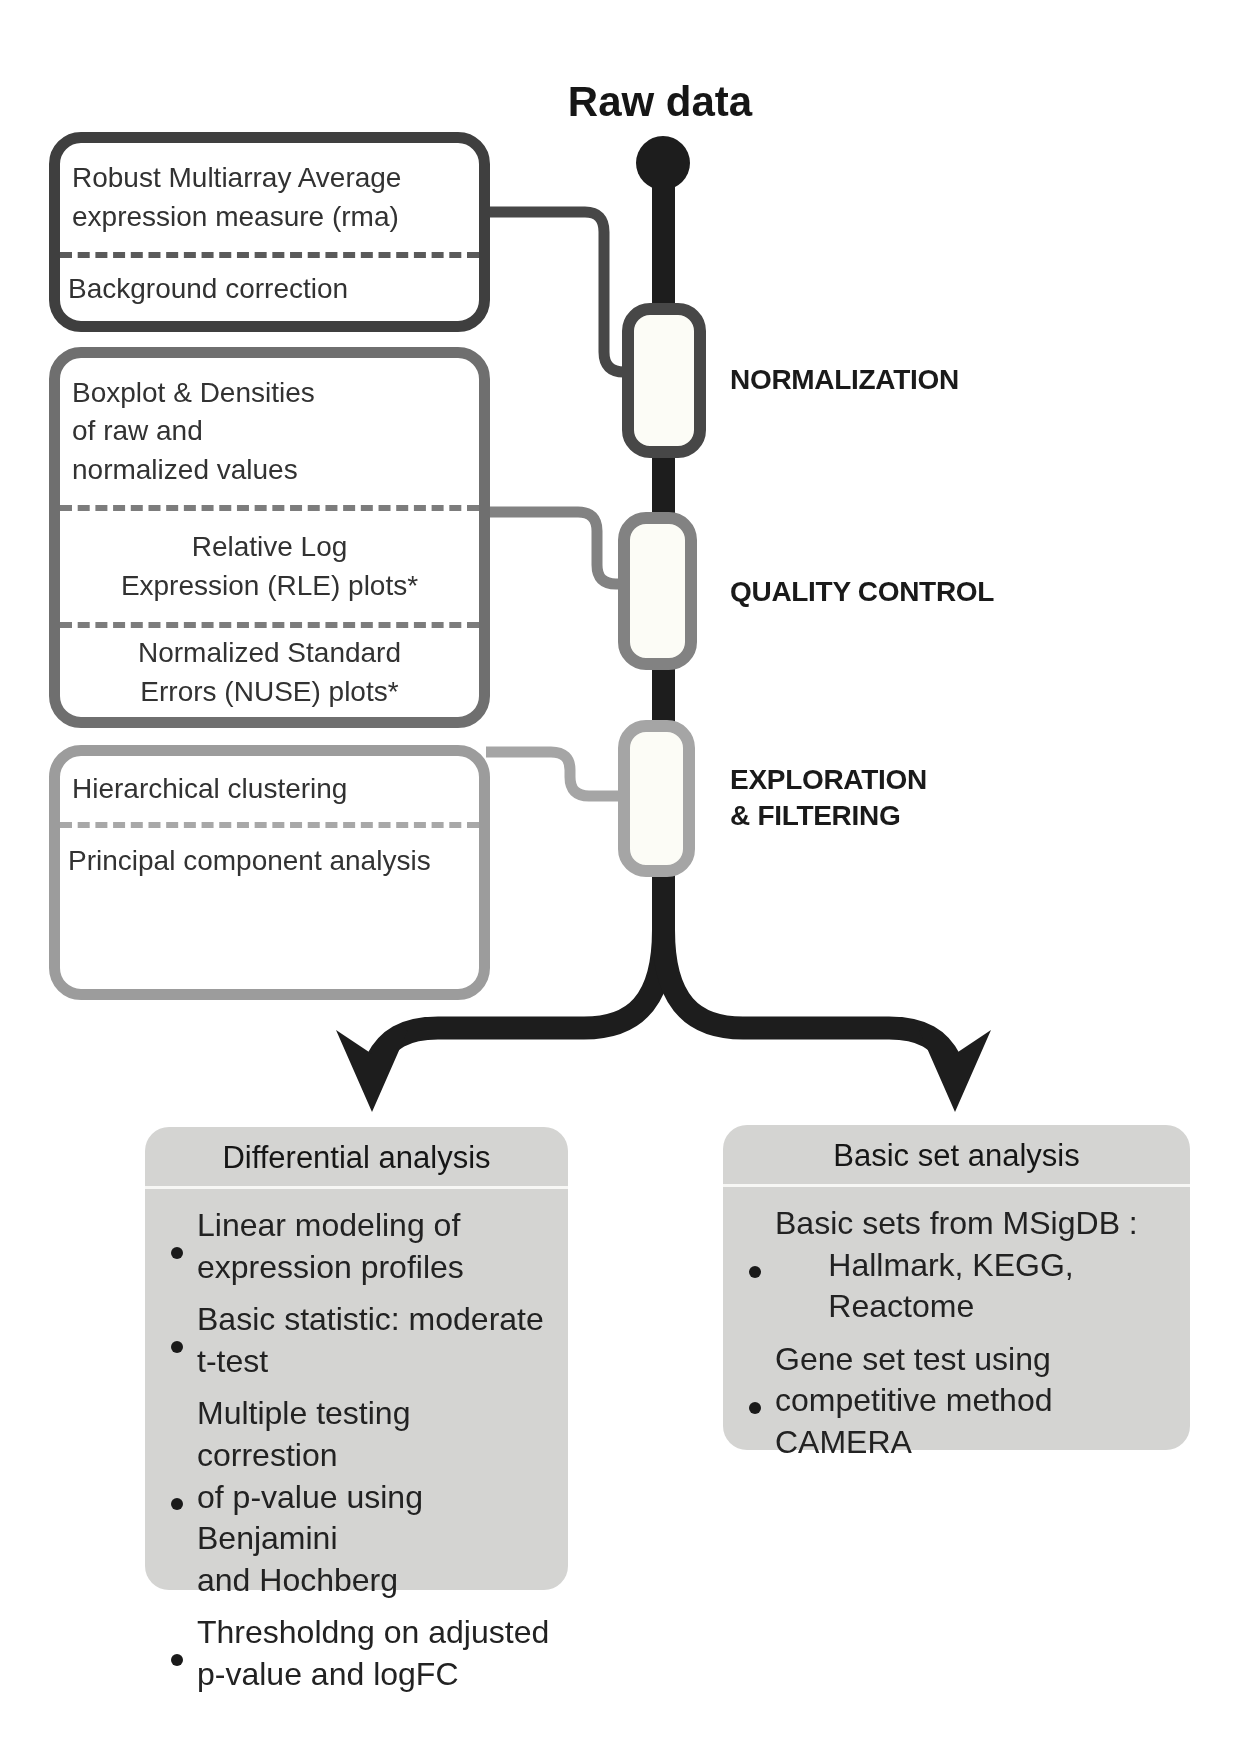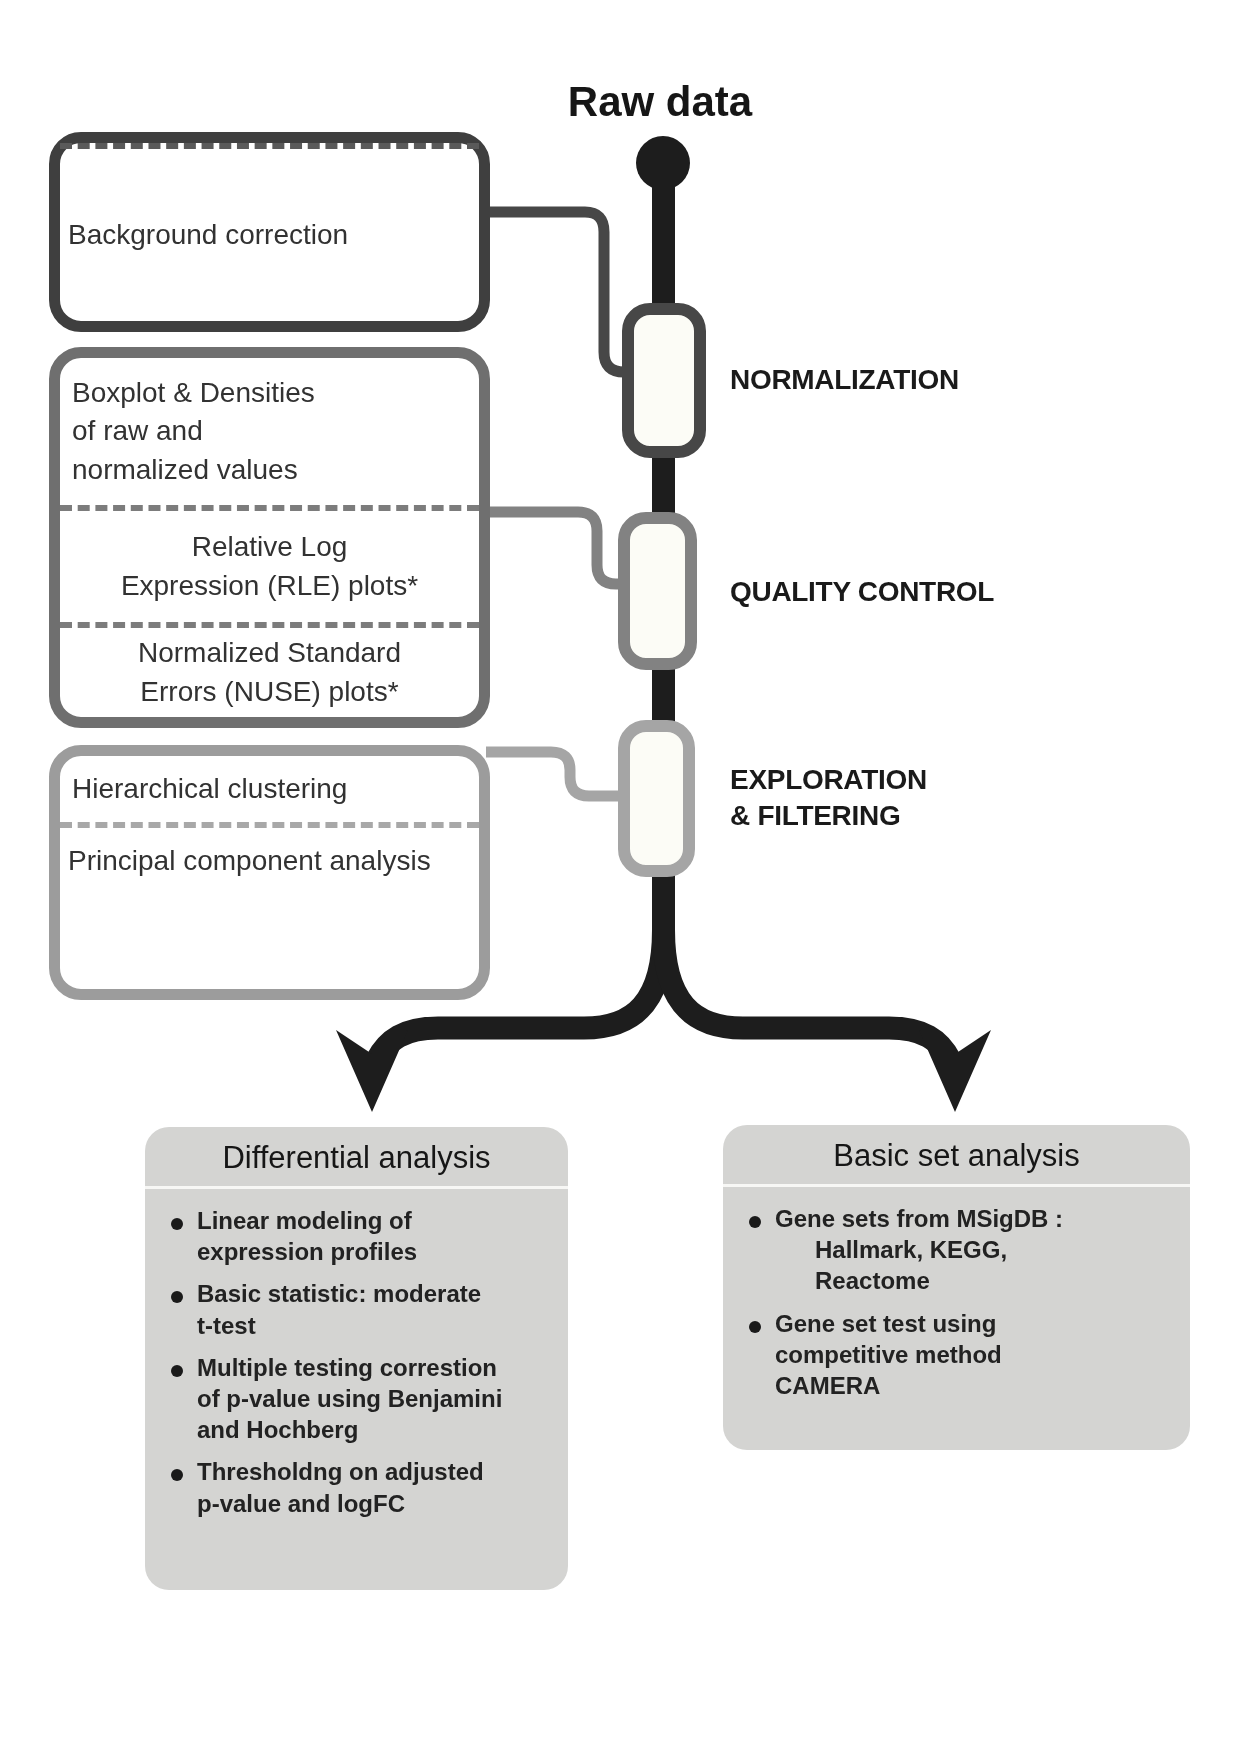--- a/index.html
+++ b/index.html
@@ -47,21 +47,21 @@
   
   .panel{
     position:absolute;background:#d4d4d2;border-radius:24px;z-index:2;
     color:#222222;box-sizing:border-box;
   }
   .panel .panel-title{
     font-size:31px;text-align:center;padding:13px 10px 10px 10px;
     border-bottom:3px solid #f7f7f5;color:#161616;
   }
   .panel ul{list-style:none;margin:0;padding:16px 14px 0 26px;}
-  .panel li{display:flex;align-items:flex-start;font-size:24px;line-height:1.3;font-weight:bold;}
+  .panel li{display:flex;align-items:center;font-size:32px;line-height:1.3;}
   .panel li + li{margin-top:11px;}
   .panel .bullet-dot{
     flex:0 0 auto;width:12px;height:12px;border-radius:50%;
     background:#1a1a1a;margin:13px 14px 0 0;
   }
   .panel .bullet-text{white-space:pre-wrap;}
   #panel-differential{left:145px;top:1127px;width:423px;height:463px;}
   #panel-geneset{left:723px;top:1125px;width:467px;height:325px;}
 </style>
 </head>
@@ -82,20 +82,22 @@
   <path d="M 486,752 L 551,752 Q 570,752 570,770 L 570,777 Q 570,796 589,796 L 632,796" fill="none" stroke="#a5a5a5" stroke-width="11"></path>
 
   <path d="M 663.5,930 C 663.5,1002 634,1028 584,1028 L 438,1028 C 404,1028 387,1040 377,1060" fill="none" stroke="#1d1d1d" stroke-width="23"></path>
   <path d="M 663.5,930 C 663.5,1002 693,1028 743,1028 L 889,1028 C 923,1028 940,1040 950,1060" fill="none" stroke="#1d1d1d" stroke-width="23"></path>
 
   <path d="M 372,1112 L 336,1030 L 372,1054 L 408,1030 Z" fill="#1d1d1d"></path>
   <path d="M 955,1112 L 919,1030 L 955,1054 L 991,1030 Z" fill="#1d1d1d"></path>
 </svg>
 
 <div class="stage-box" id="box-normalization">
+  <div class="section" style="height:109px">Robust Multiarray Average
+expression measure (rma)</div>
   <div class="section divided" style="flex:1">Background correction</div>
 </div>
 
 <div class="stage-box" id="box-quality">
   <div class="section" style="height:147px">Boxplot &amp; Densities
 of raw and
 normalized values</div>
   <div class="section divided" style="height:117px">Relative Log
 Expression (RLE) plots*</div>
   <div class="section divided" style="flex:1">Normalized Standard
@@ -141,21 +143,21 @@
 p-value and logFC</span>
     </li>
   </ul>
 </div>
 
 <div class="panel" id="panel-geneset">
   <div class="panel-title">Basic set analysis</div>
   <ul>
     <li>
       <span class="bullet-dot"></span>
-      <span class="bullet-text">Gene sets from MSigDB :
+      <span class="bullet-text">Basic sets from MSigDB :
       Hallmark, KEGG,
       Reactome</span>
     </li>
     <li>
       <span class="bullet-dot"></span>
       <span class="bullet-text">Gene set test using
 competitive method
 CAMERA</span>
     </li>
   </ul>

